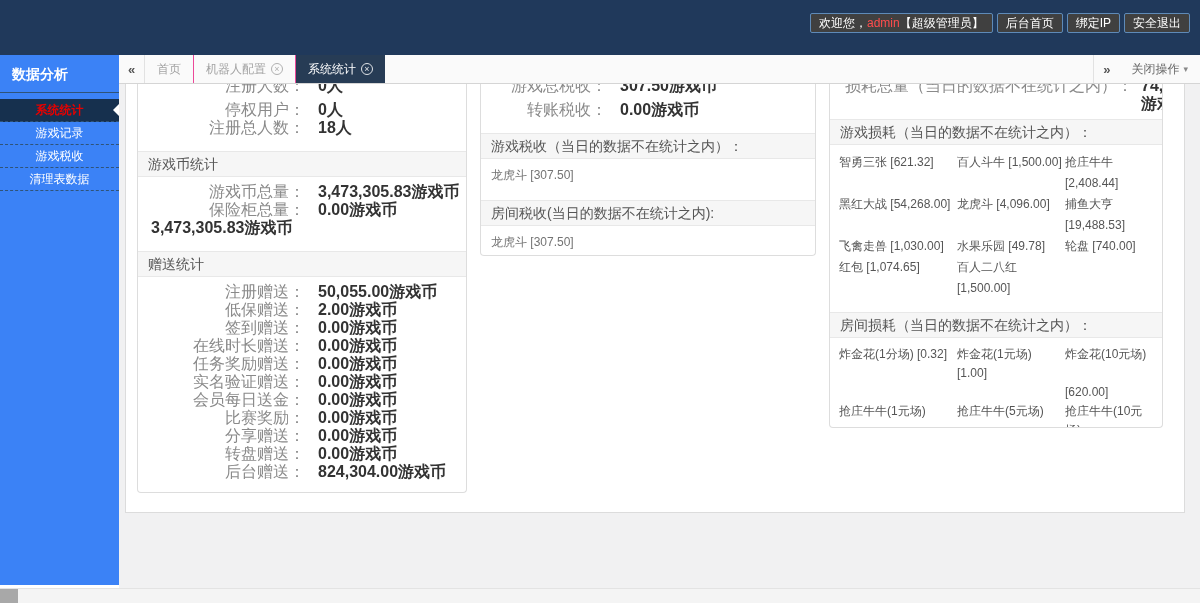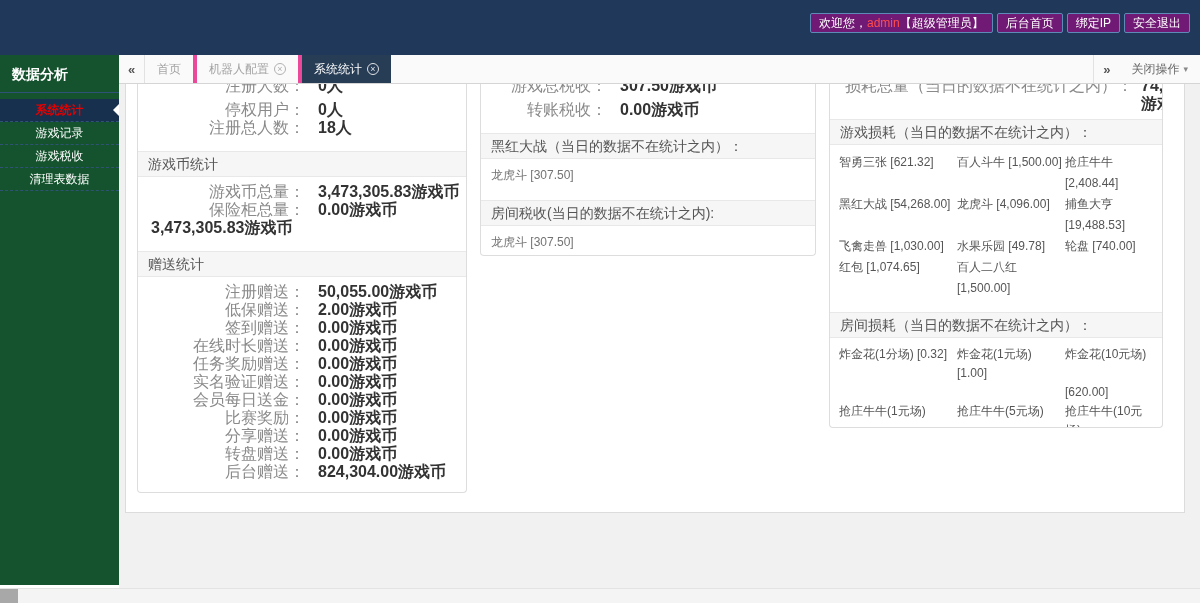--- a/index.html
+++ b/index.html
@@ -3,45 +3,45 @@
 <meta charset="utf-8">
 <style>
   * { margin:0; padding:0; box-sizing:border-box; }
   html,body { width:1200px; height:603px; overflow:hidden; background:#fff;
     font-family:"Liberation Sans","DejaVu Sans",sans-serif; }
   body { position:relative; }
 
   
   .topbar { position:absolute; left:0; top:0; width:1200px; height:55px; background:#20395b; }
   .topbar-right { position:absolute; right:10px; top:13px; display:flex; align-items:center; gap:4px; }
-  .pill { background:#701a75; border:1px solid #5e8ab8; border-radius:2px; padding:1px 8px;
+  .pill { background:#404040; border:1px solid #5e8ab8; border-radius:2px; padding:1px 8px;
     color:#fff; font-size:12px; line-height:16px; white-space:nowrap; text-decoration:none; cursor:pointer; }
   .pill.welcome { cursor:default; }
   .uname { color:#ff4d4d; }
 
   
-  .sidebar { position:absolute; left:0; top:55px; width:119px; height:530px; background:#14532d; }
+  .sidebar { position:absolute; left:0; top:55px; width:119px; height:530px; background:#3b82f6; }
   .sidebar-title { height:38px; line-height:38px; padding-left:12px; color:#fff; font-size:14px;
     font-weight:bold; border-bottom:1px solid #2f5378; }
   .menu { margin-top:6px; }
   .menu-item { position:relative; height:23px; line-height:23px; text-align:center; color:#fff;
     font-size:12px; border-bottom:1px dashed #2f5378; cursor:pointer; }
   .menu-item.active { color:#e60000; font-weight:bold; background:#16304e; }
   .menu-item.active::after { content:''; position:absolute; right:0; top:50%; margin-top:-6px;
     border:6px solid transparent; border-right:6px solid #fff; }
 
   
   .tabbar { position:absolute; left:119px; top:55px; width:1081px; height:29px; background:#fafafa;
     border-bottom:1px solid #d5d5d5; display:flex; align-items:stretch; font-size:12px; }
   .tab-scroll { width:26px; display:flex; align-items:center; justify-content:center; color:#555;
     font-size:13px; font-weight:bold; cursor:pointer; }
   .tab-scroll.left { border-right:1px solid #e2e2e2; }
   .tab-scroll.right { margin-left:auto; border-left:1px solid #e2e2e2; }
   .tab { display:flex; align-items:center; gap:5px; padding:0 12px; color:#a3a3a3;
-    border-right:4px solid #ec4899; cursor:pointer; white-space:nowrap; }
+    border-right:1px solid #ec4899; cursor:pointer; white-space:nowrap; }
   .tab.active { background:#273c55; color:#fff; border-right:none; }
   .tab-close { width:12px; height:12px; border:1px solid currentColor; border-radius:50%;
     font-size:9px; line-height:10px; text-align:center; flex-shrink:0; opacity:.85; }
   .close-menu { display:flex; align-items:center; gap:4px; padding:0 12px; color:#666; cursor:pointer; }
   .caret { font-size:9px; color:#888; }
 
   
   .content-bg { position:absolute; left:119px; top:84px; width:1081px; height:504px; background:#f1f1f2; }
   .container { position:absolute; left:125px; top:84px; width:1060px; height:429px; background:#fff;
     border:1px solid #dcdcdc; border-top:none; }
@@ -220,21 +220,21 @@
       <span class="stat-label">游戏总税收：</span>
       <span class="stat-value">307.50游戏币</span>
     </div>
     <div class="rows">
 
         <div class="stat-row">
           <span class="stat-label">转账税收：</span>
           <span class="stat-value">0.00游戏币</span>
         </div>
       </div>
-    <div class="section">黑红大战（当日的数据不在统计之内）：</div>
+    <div class="section">游戏税收（当日的数据不在统计之内）：</div>
     <div>
 
     <div class="tax-item">龙虎斗 [307.50]</div>
       </div>
     <div class="section">房间税收(当日的数据不在统计之内):</div>
     <div>
 
     <div class="tax-item">龙虎斗 [307.50]</div>
       </div>
   </div>

